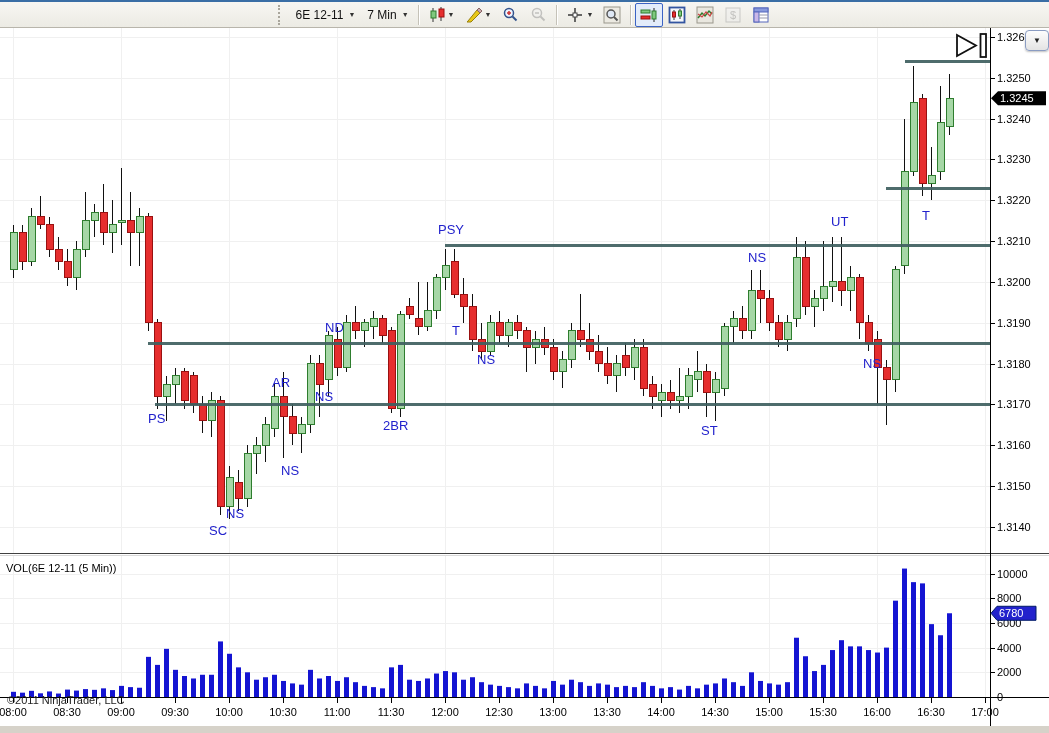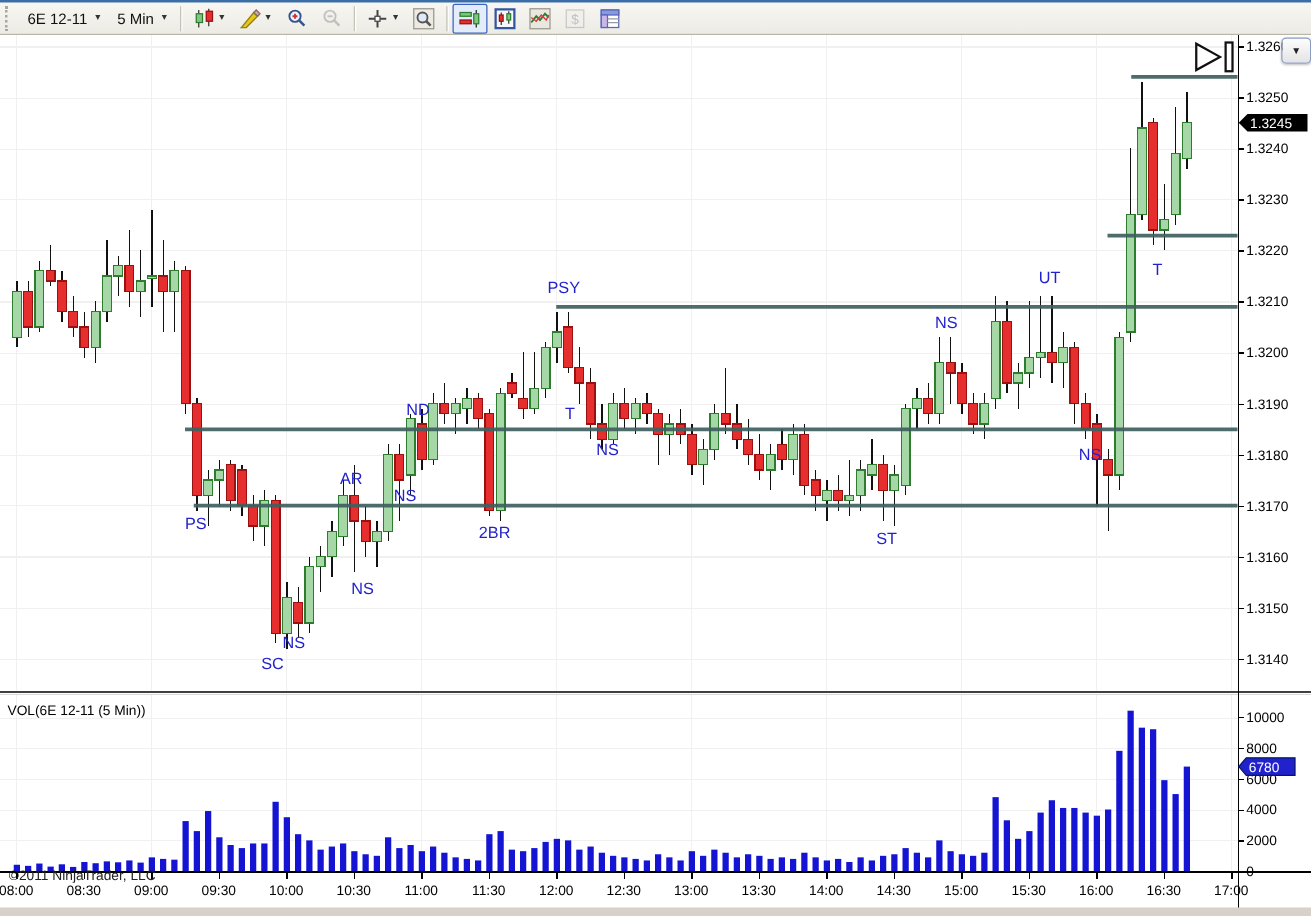--- a/index.html
+++ b/index.html
@@ -1,21 +1,21 @@
 <!DOCTYPE html>
 <html><head>
 <meta charset="utf-8">
 <style>
   html,body{margin:0;padding:0;background:#888;}
   #app{position:relative;width:1049px;height:733px;background:#ffffff;overflow:hidden;
        font-family:"Liberation Sans",sans-serif;border-right:1px solid #9db5d0;}
   
   .toolbar{position:absolute;left:0;top:0;width:1049px;height:28px;box-sizing:border-box;
     background:linear-gradient(#f7f6f2,#ecebe4);border-top:2px solid #3a6ea5;
-    border-bottom:1px solid #b8b5ab;display:flex;align-items:center;padding-left:2px;z-index:5;}
+    border-bottom:1px solid #b8b5ab;display:flex;align-items:center;padding-left:2px;z-index:5;justify-content:center;}
   .grip{width:5px;height:20px;margin:0 4px 0 2px;border-left:2px dotted #a9a69c;}
   .tbtn{display:flex;align-items:center;height:22px;padding:0 4px;border:1px solid transparent;
     border-radius:2px;cursor:default;font-size:12px;color:#111;}
   .tbtn.selected{border:1px solid #3b63c4;background:#e3ecfa;}
   .tbtn.disabled{opacity:.45;}
   .combo-label{margin:0 3px 0 2px;white-space:nowrap;}
   .dd{font-size:7px;color:#333;margin-left:2px;}
   .sep{width:1px;height:20px;background:#c5c2b8;margin:0 4px;box-shadow:1px 0 0 #fff;}
   .icon16{width:18px;height:18px;display:inline-block;}
   
@@ -30,21 +30,21 @@
 <div id="app">
 
   <div class="toolbar">
     <div class="grip"></div>
 
     <div class="tbtn">
       <span class="combo-label">6E 12-11</span>
       <span class="dd">▼</span>
     </div>
     <div class="tbtn">
-      <span class="combo-label">5 Min</span>
+      <span class="combo-label">7 Min</span>
       <span class="dd">▼</span>
     </div>
 
     <div class="sep"></div>
 
     <div class="tbtn">
       <span class="icon16">
         <svg width="18" height="18">
             <line x1="5" y1="2" x2="5" y2="16" stroke="#333"></line>
             <rect x="3" y="5" width="5" height="7" fill="#7fc97f" stroke="#2e7d2e"></rect>

